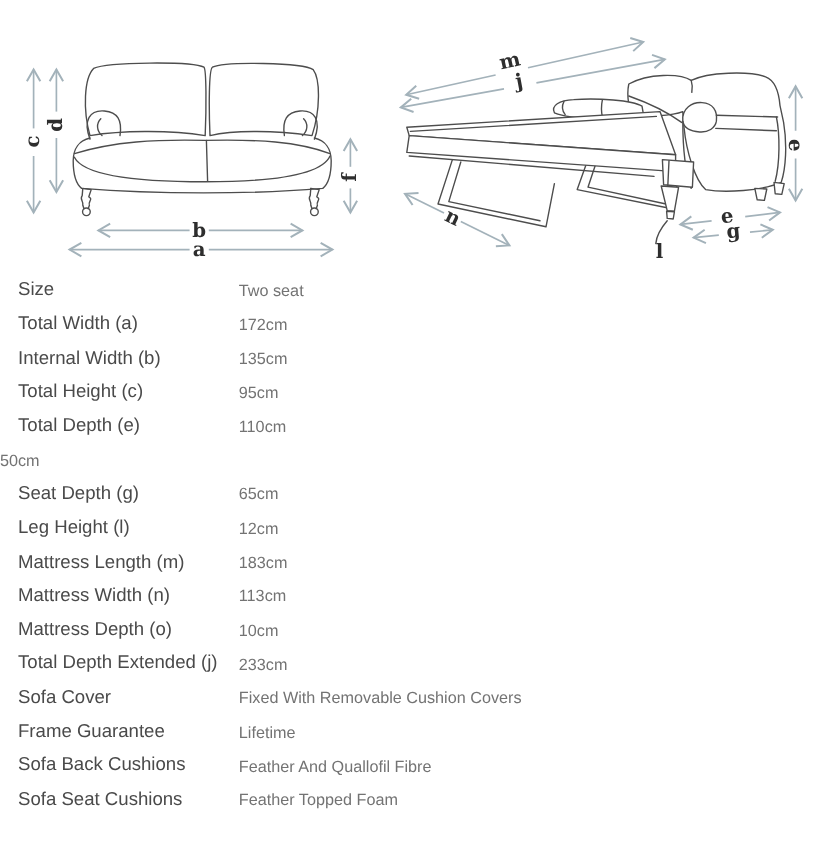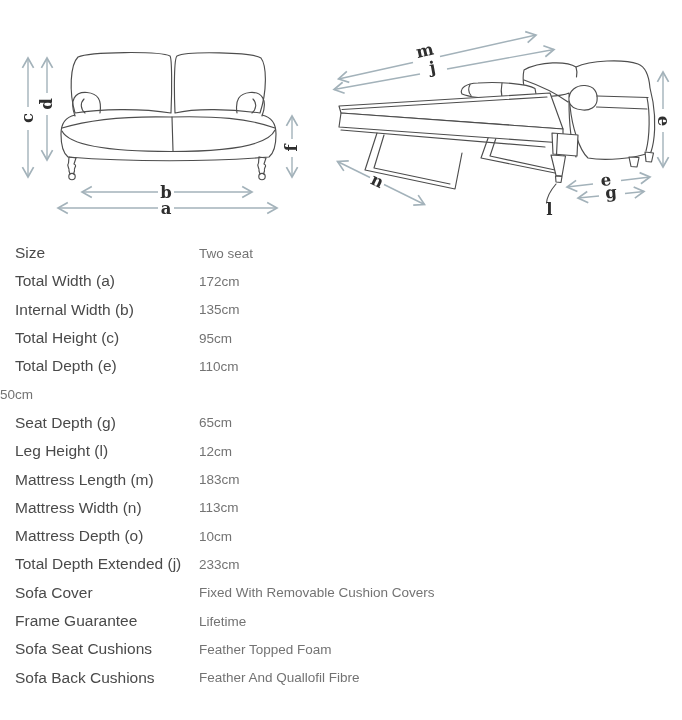--- a/index.html
+++ b/index.html
@@ -4,21 +4,21 @@
 <style>
   html,body{margin:0;padding:0;background:#ffffff;}
   body{width:682px;height:720px;position:relative;overflow:hidden;
        font-family:"Liberation Sans",sans-serif;}
   .diagram-wrap{position:absolute;top:0;left:0;width:682px;height:232px;}
   svg text.dl{font-family:"DejaVu Serif",serif;font-weight:700;font-size:16.5px;
        fill:#2e2e2e;text-anchor:middle;}
   svg .furn{stroke:#4d4d4d;stroke-width:1.15;fill:none;stroke-linecap:round;stroke-linejoin:round;}
   svg .wf{fill:#ffffff;}
   svg .dim{stroke:#a3b2ba;stroke-width:1.4;fill:none;}
-  .spec-table{position:absolute;top:239px;left:0;width:682px;}
+  .spec-table{position:absolute;top:228px;left:0;width:682px;}
   .spec-row{display:flex;align-items:center;height:28.3px;}
   .spec-label{margin-left:15px;width:184px;flex:none;font-size:15.5px;color:#4a4a4a;}
   .spec-value{font-size:13.5px;color:#737373;}
 </style>
 </head>
 <body>
 
 <div class="diagram-wrap">
 <svg width="682" height="232" viewBox="0 0 682 232">
   <defs>
@@ -195,20 +195,20 @@
     </div>
   <div class="spec-row">
       <div class="spec-label">Sofa Cover</div>
       <div class="spec-value">Fixed With Removable Cushion Covers</div>
     </div>
   <div class="spec-row">
       <div class="spec-label">Frame Guarantee</div>
       <div class="spec-value">Lifetime</div>
     </div>
   <div class="spec-row">
+      <div class="spec-label">Sofa Back Cushions</div>
+      <div class="spec-value">Feather And Quallofil Fibre</div>
+    </div>
+  <div class="spec-row">
       <div class="spec-label">Sofa Seat Cushions</div>
       <div class="spec-value">Feather Topped Foam</div>
     </div>
-  <div class="spec-row">
-      <div class="spec-label">Sofa Back Cushions</div>
-      <div class="spec-value">Feather And Quallofil Fibre</div>
-    </div>
 </div>
 
 </body></html>

